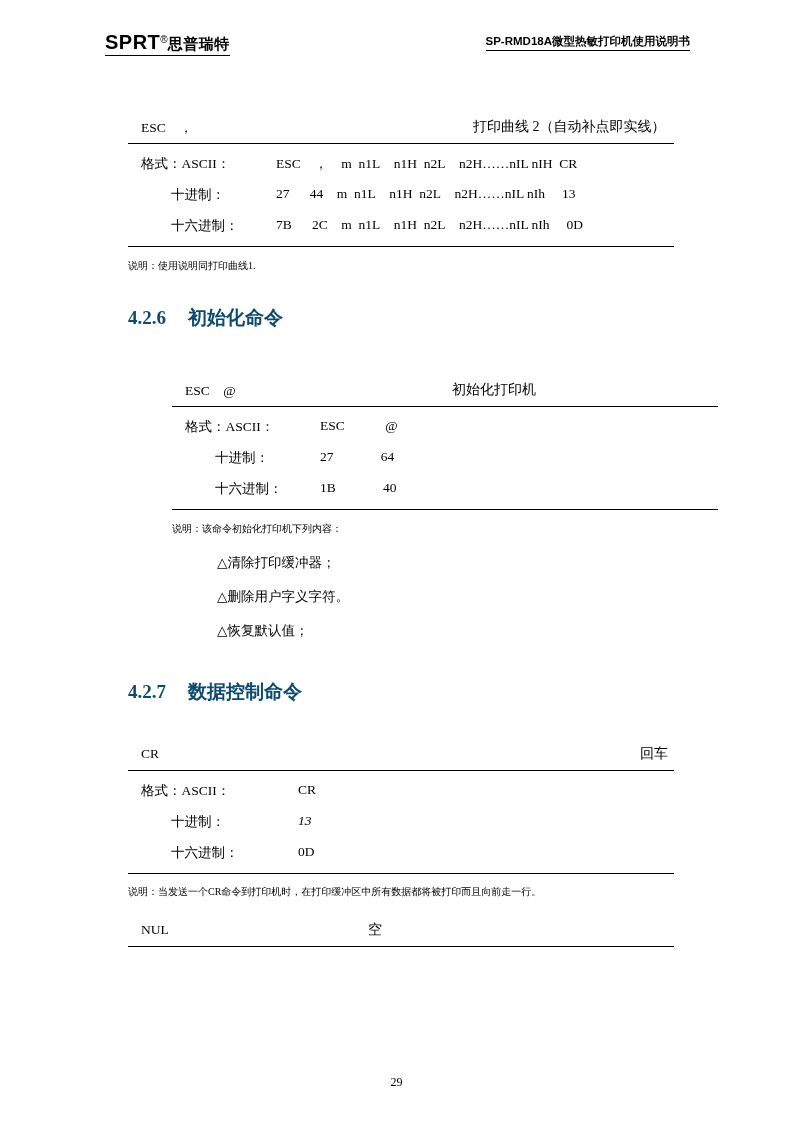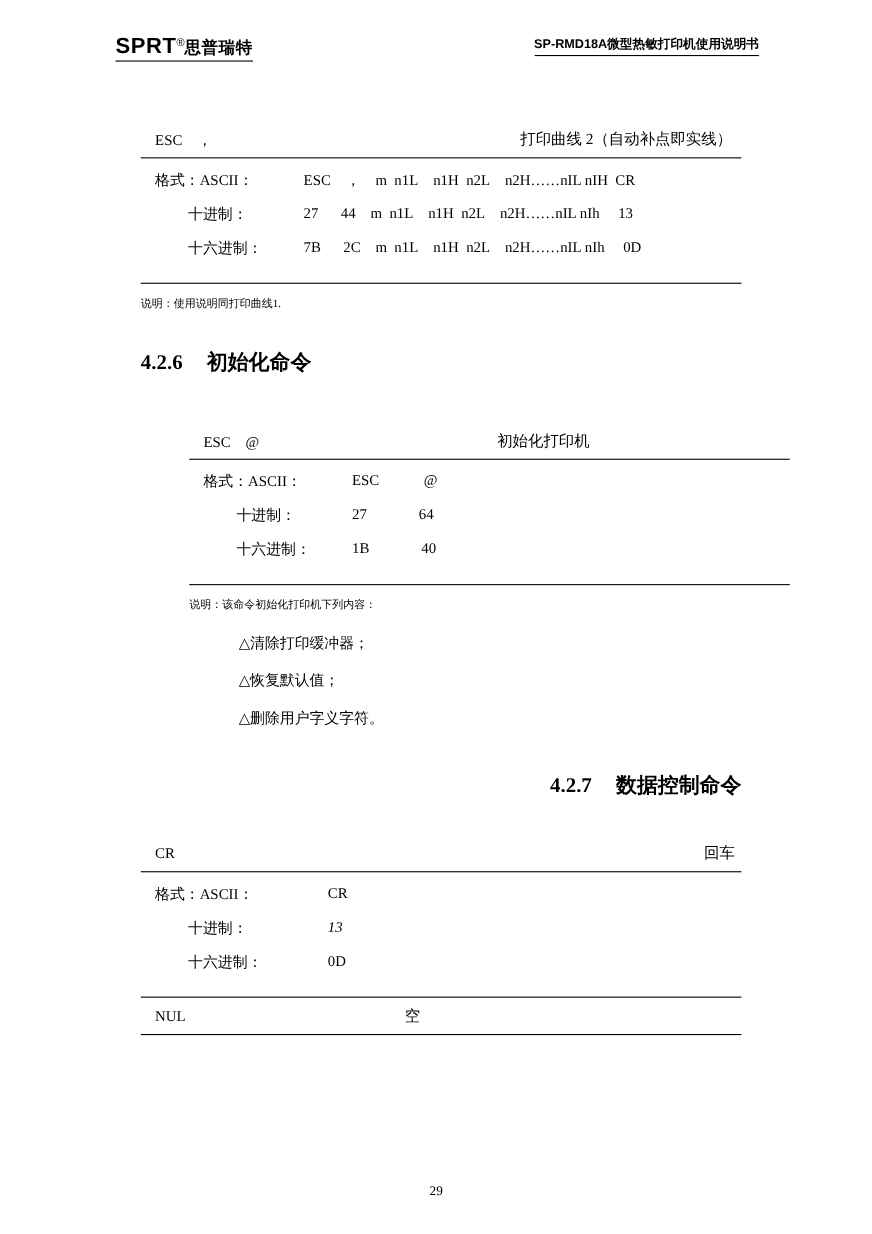--- a/index.html
+++ b/index.html
@@ -108,21 +108,21 @@
   .cmd-head .cmd-desc {
     position: absolute;
     left: 345px;
     top: 2px;
     white-space: nowrap;
     font-size: 14px;
   }
   .cmd-body {
     border-bottom: 1.3px solid #000;
     padding-top: 5px;
-    padding-bottom: 15px;
+    padding-bottom: 4px;
   }
   .cmd-row {
     position: relative;
     height: 31px;
   }
   .cmd-row .lbl {
     position: absolute;
     top: 6px;
     white-space: nowrap;
     font-size: 13.5px;
@@ -159,21 +159,21 @@
     white-space: nowrap;
   }
 
   
   .section-heading {
     margin: 0;
     white-space: nowrap;
     font-family: "DejaVu Sans", "Liberation Sans", sans-serif;
     font-weight: bold;
     font-size: 19px;
-    color: #000000;
+    color: #0c4a6e;
   }
   .section-heading .num {
     font-family: "Liberation Serif", "DejaVu Serif", serif;
     font-weight: bold;
     font-size: 19px;
   }
   .section-heading .sep {
     display: inline-block;
     width: 22px;
   }
@@ -243,25 +243,25 @@
           <span class="lbl lbl-indent">十进制：</span>
           <span class="vals" style="left:148px;">27    64</span>
         </div>
         <div class="cmd-row">
           <span class="lbl lbl-indent">十六进制：</span>
           <span class="vals" style="left:148px;">1B    40</span>
         </div>
       </div>
       <p class="note">说明：该命令初始化打印机下列内容：</p>
       <p class="bullet-line">△清除打印缓冲器；</p>
+      <p class="bullet-line">△删除用户字义字符。</p>
       <p class="bullet-line">△恢复默认值；</p>
-      <p class="bullet-line">△删除用户字义字符。</p>
-    </div>
-
-    <h2 class="section-heading" style="margin-top:37px;text-align:right;">
+    </div>
+
+    <h2 class="section-heading" style="margin-top:37px;">
       <span class="num">4.2.7</span><span class="sep"></span><span>数据控制命令</span>
     </h2>
 
     <div class="cmd-table" style="margin-top:38px;">
       <div class="cmd-head">
         <span class="cmd-name">CR</span>
         <span class="cmd-desc" style="left:auto; right:6px;">回车</span>
       </div>
       <div class="cmd-body">
         <div class="cmd-row">
@@ -270,23 +270,24 @@
         </div>
         <div class="cmd-row">
           <span class="lbl lbl-indent">十进制：</span>
           <span class="vals" style="left:170px;font-style:italic;">13</span>
         </div>
         <div class="cmd-row">
           <span class="lbl lbl-indent">十六进制：</span>
           <span class="vals" style="left:170px;">0D</span>
         </div>
       </div>
-    </div>
-
-    <div class="cmd-table" style="margin-top:6px;">
+      <p class="note note-wide" style="padding-top:7px;">说明：当发送一个CR命令到打印机时，在打印缓冲区中所有数据都将被打印而且向前走一行。</p>
+    </div>
+
+    <div class="cmd-table" style="margin-top:16px;">
       <div class="cmd-head">
         <span class="cmd-name">NUL</span>
         <span class="cmd-desc" style="left:240px;">空</span>
       </div>
     </div>
 
   </div>
 
   <div class="footer">
     <span>29</span>

